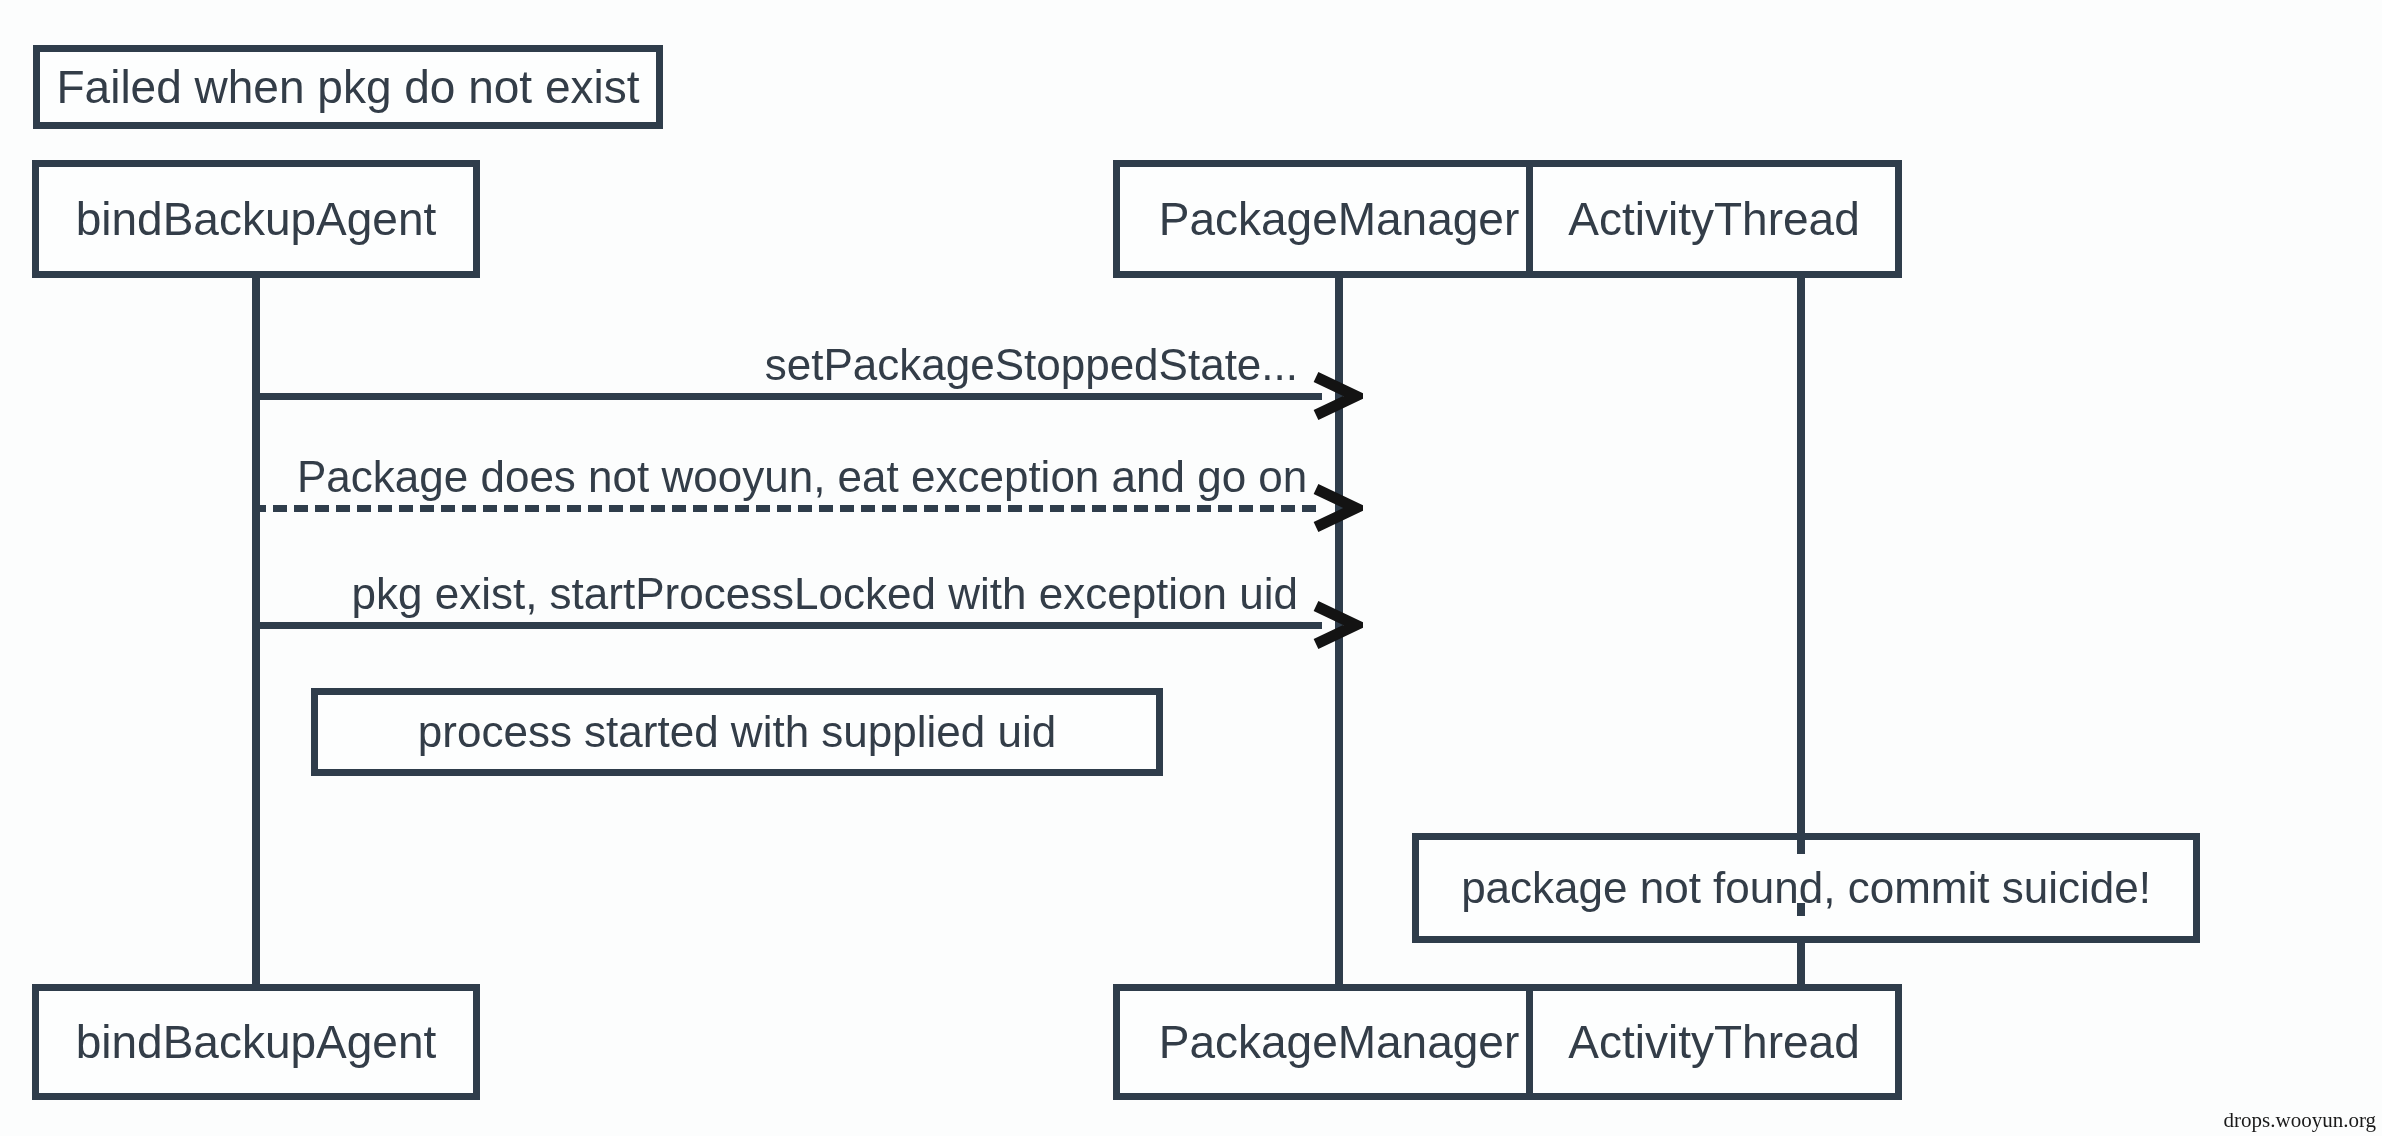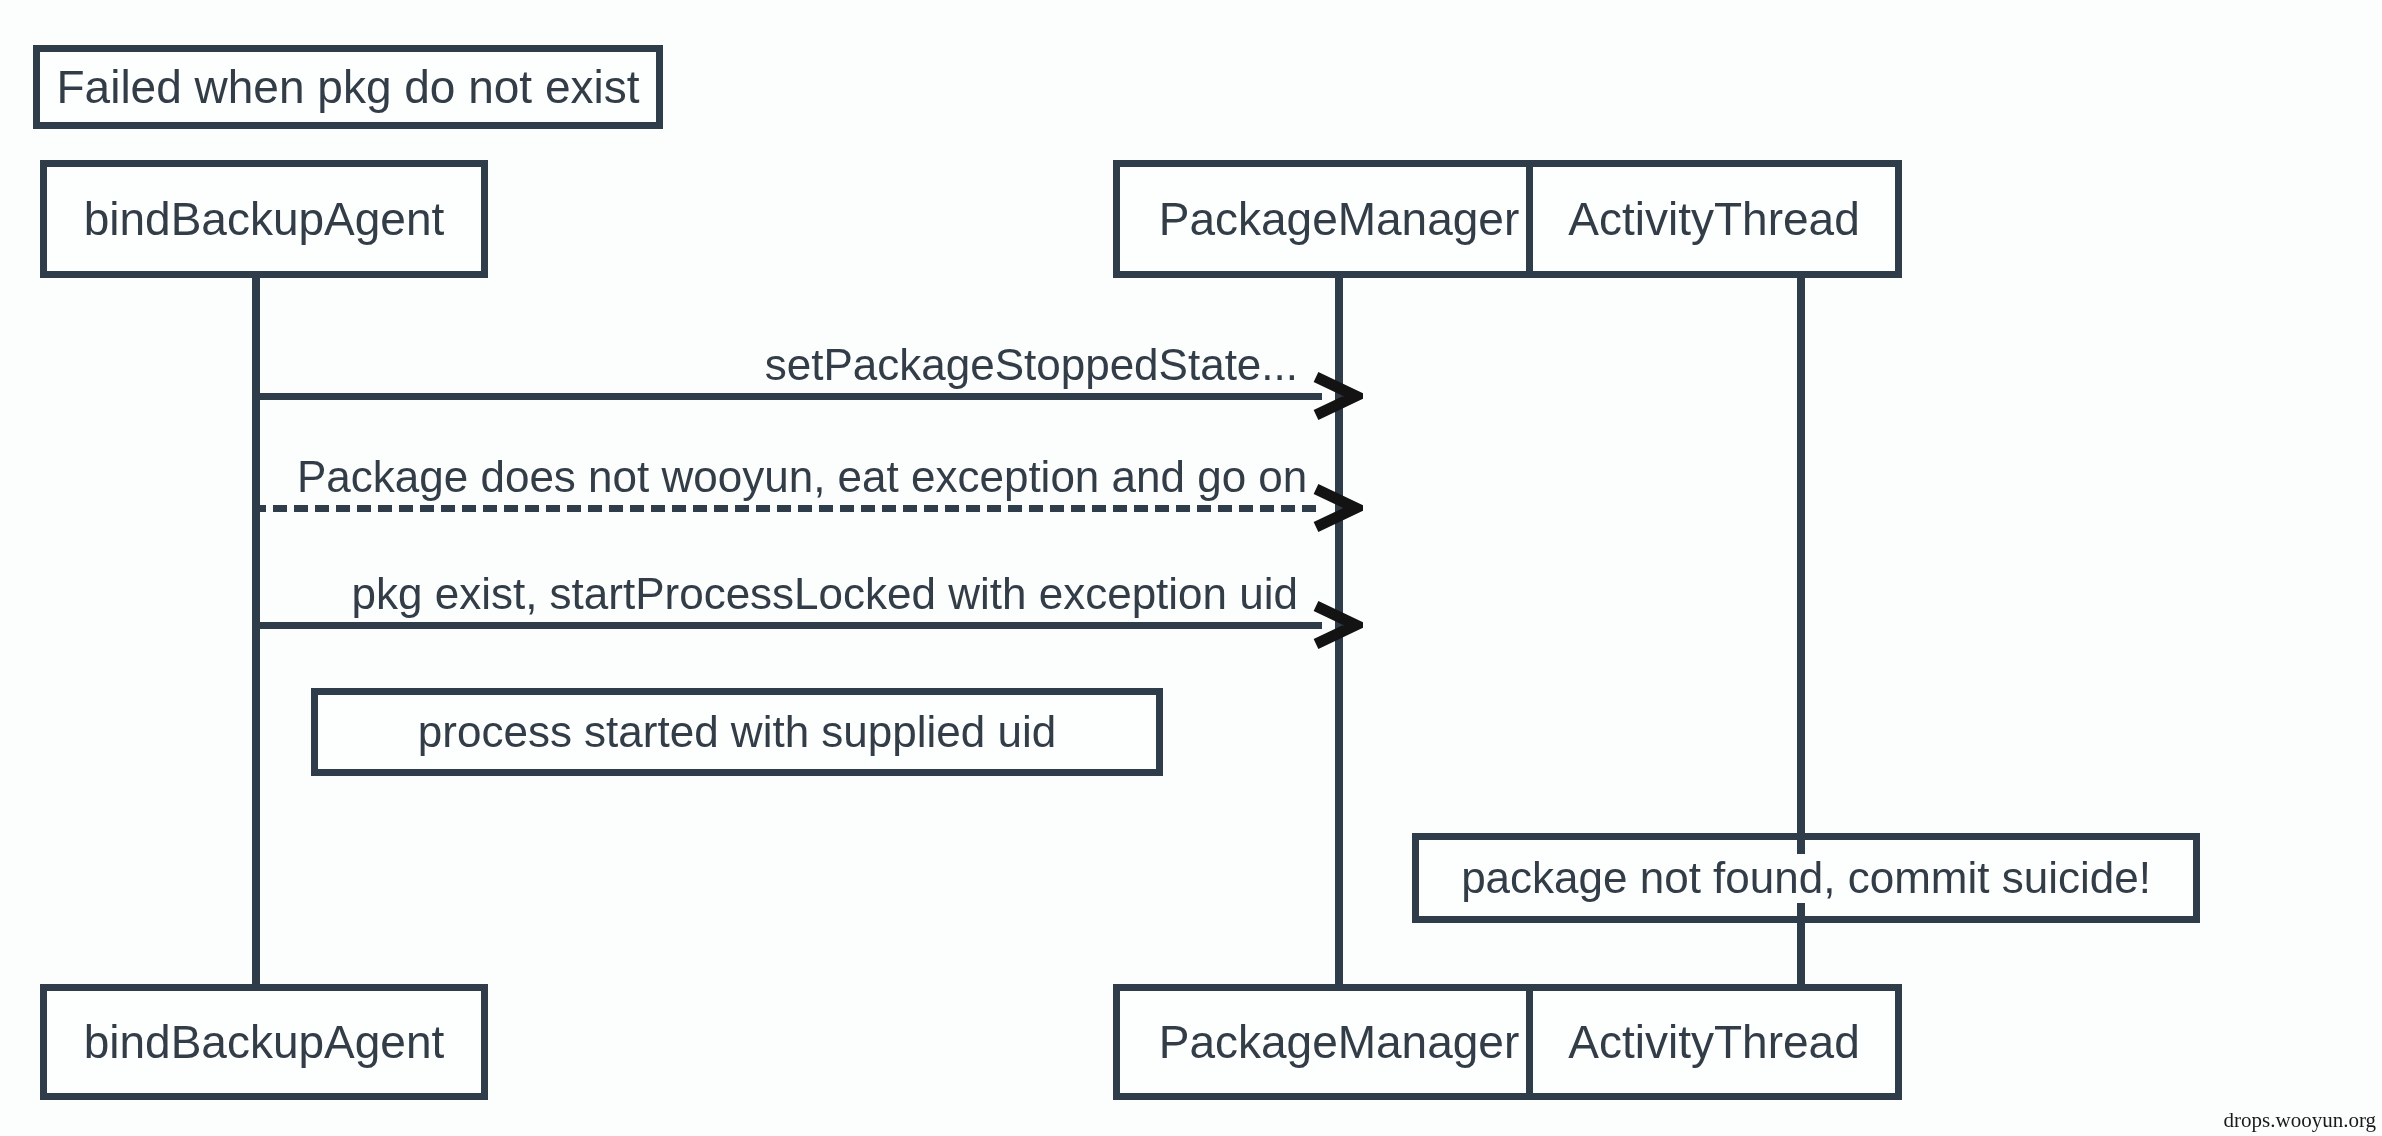--- a/index.html
+++ b/index.html
@@ -20,21 +20,21 @@
     display: flex;
     align-items: center;
     justify-content: center;
     white-space: nowrap;
     z-index: 3;
   }
   .title-box   { left: 33px;  top: 45px;  width: 630px; height: 84px;  font-size: 46px; text-align: center; }
   .actor       { height: 118px; font-size: 46px; }
   .actor.top   { top: 160px; }
   .actor.bottom{ top: 984px; height: 116px; }
-  .actor.a-bba { left: 32px;   width: 448px; margin-left: 8px; }
+  .actor.a-bba { left: 32px;   width: 448px; }
   .actor.a-pm  { left: 1113px; width: 452px; }
   .actor.a-at  { left: 1526px; width: 376px; }
 
   .lifeline {
     position: absolute;
     width: 8px;
     top: 278px;
     height: 708px;
     background: var(--stroke, #2f3d4b);
     z-index: 1;
@@ -77,21 +77,21 @@
   .arrowhead {
     position: absolute;
     z-index: 2;
   }
   .ah1 { left: 1311px; top: 372px; }
   .ah2 { left: 1311px; top: 484px; }
   .ah3 { left: 1311px; top: 601px; }
 
   .note { font-size: 44px; }
   .note-1 { left: 311px;  top: 688px; width: 852px; height: 88px; justify-content: center; }
-  .note-2 { left: 1412px; top: 833px; width: 788px; height: 90px; }
+  .note-2 { left: 1412px; top: 833px; width: 788px; height: 110px; }
 
   .lifeline-stub {
     position: absolute;
     left: 1797px;
     width: 8px;
     background: var(--stroke, #2f3d4b);
     z-index: 4;
   }
   .stub-top    { top: 840px; height: 14px; }
   .stub-bottom { top: 903px; height: 13px; }

